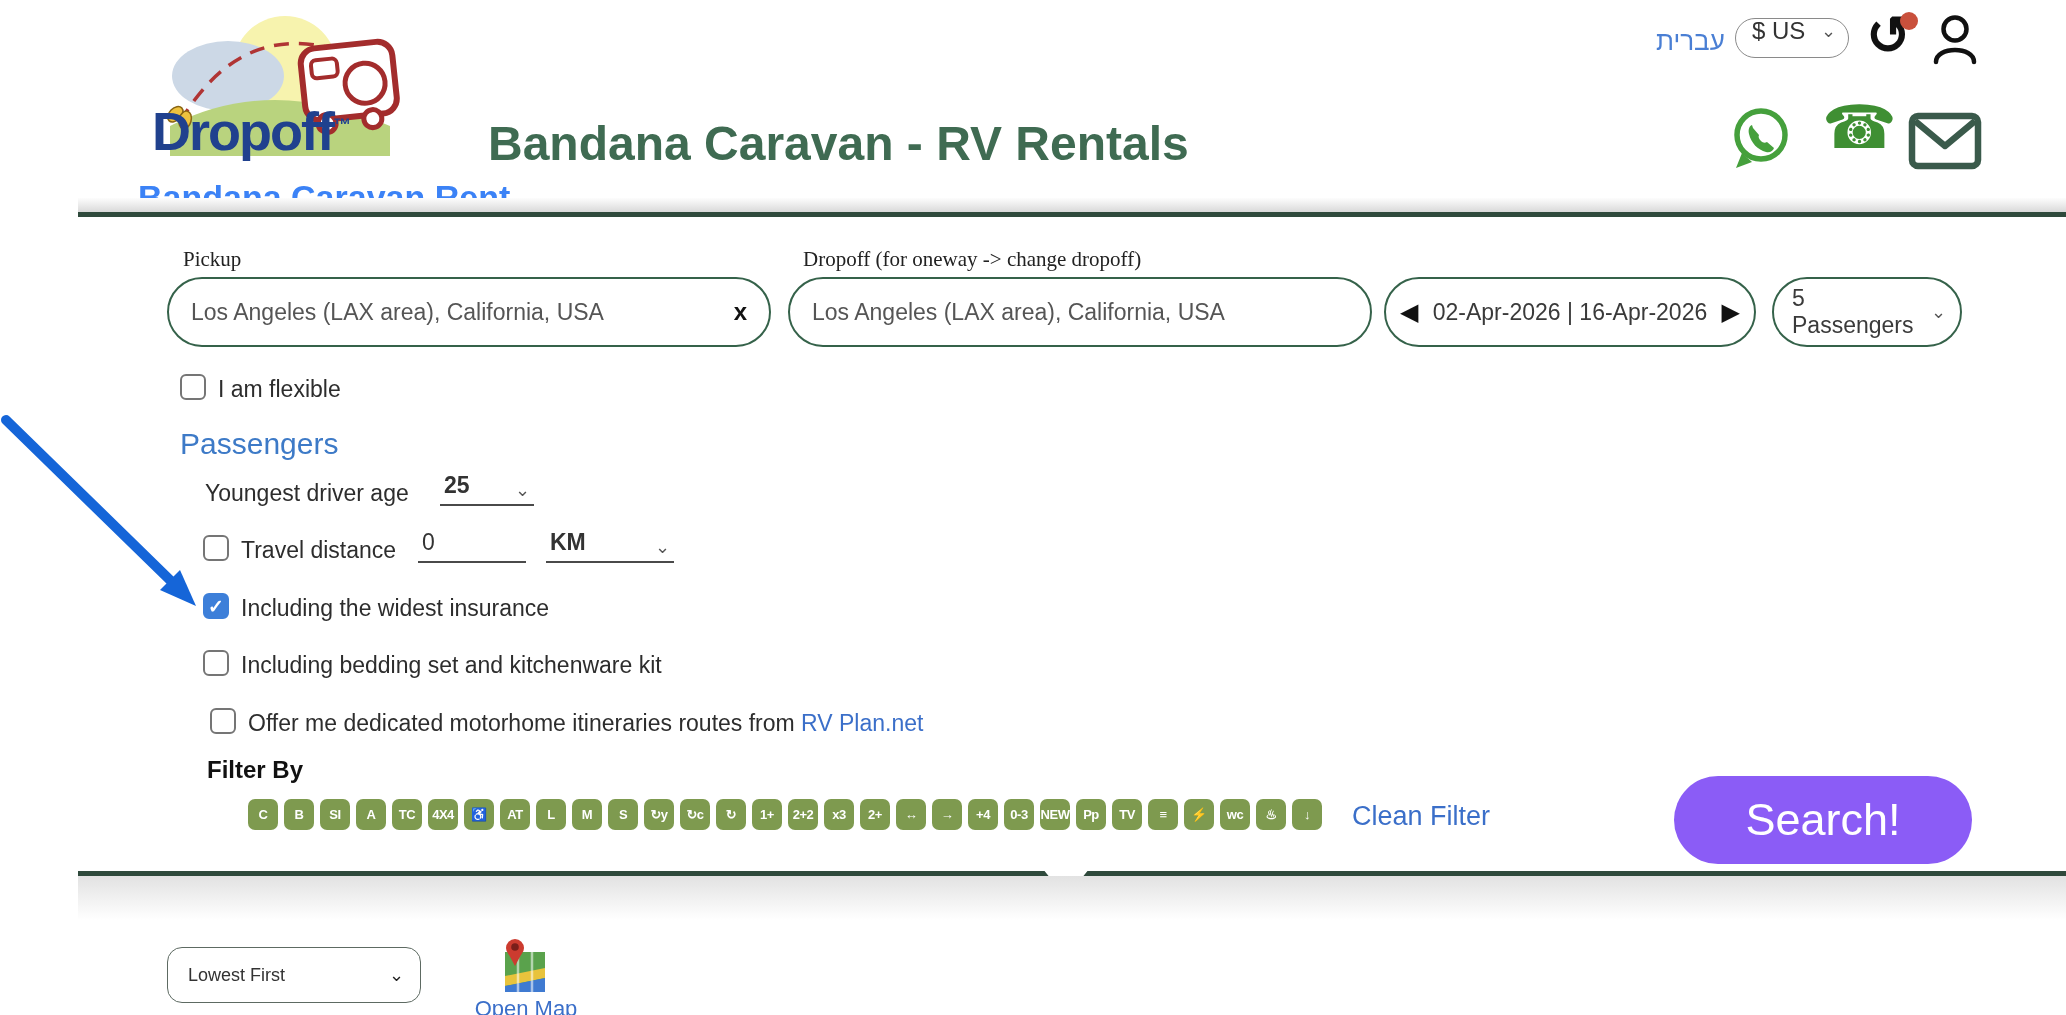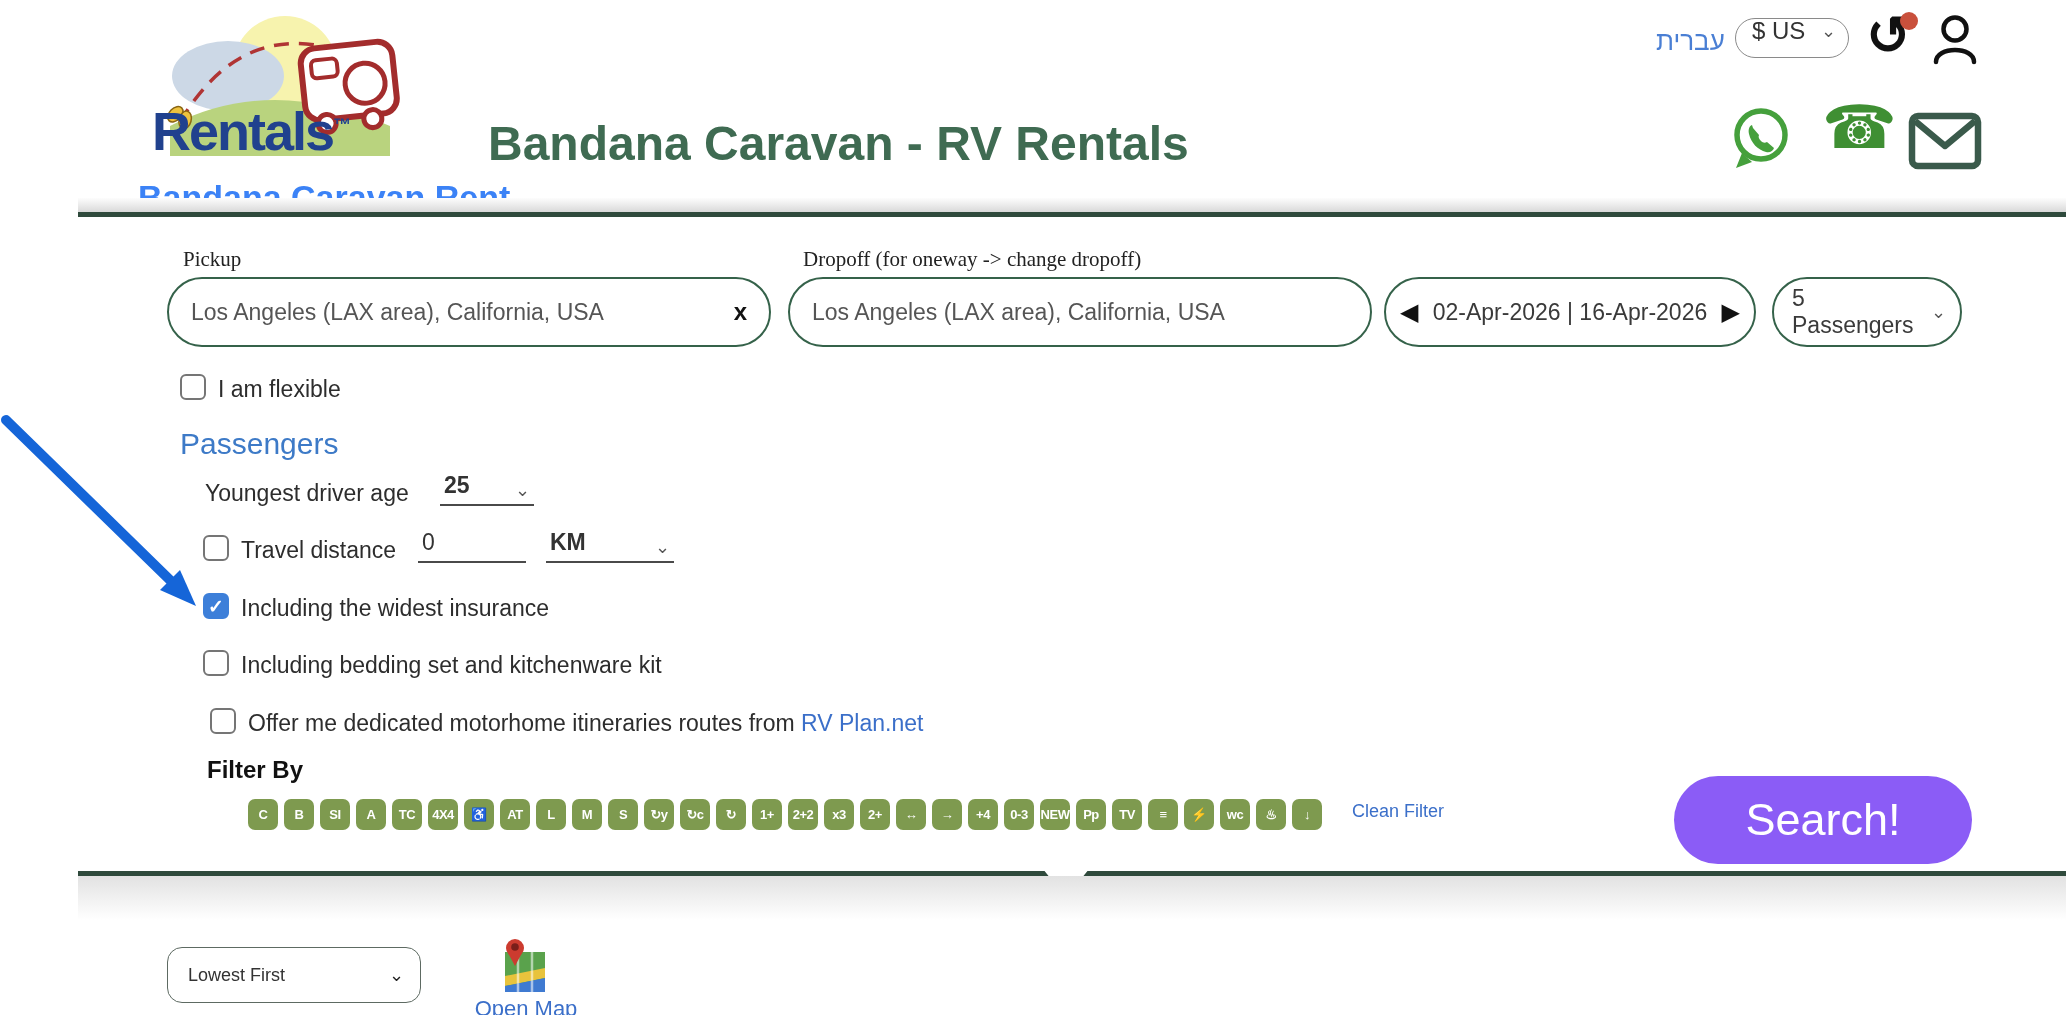--- a/index.html
+++ b/index.html
@@ -41,21 +41,21 @@
         <circle cx="62" cy="52" r="20" fill="#ffffff" stroke="#a32c2c" stroke-width="5"></circle>
         <rect x="10" y="24" width="26" height="18" rx="5" fill="none" stroke="#a32c2c" stroke-width="4"></rect>
         <circle cx="20" cy="88" r="9" fill="#fff" stroke="#a32c2c" stroke-width="5"></circle>
         <circle cx="66" cy="88" r="9" fill="#fff" stroke="#a32c2c" stroke-width="5"></circle>
       </g>
       <g transform="translate(18,104) rotate(-15)">
         <ellipse cx="6" cy="6" rx="9" ry="6" fill="#eec23e" stroke="#8a6512" stroke-width="1.5" transform="rotate(-30 6 6)"></ellipse>
         <ellipse cx="14" cy="14" rx="9" ry="6" fill="#eec23e" stroke="#8a6512" stroke-width="1.5" transform="rotate(-60 14 14)"></ellipse>
       </g>
     </svg>
-    <div class="abs" style="left:14px;top:96px;font-size:54px;font-weight:bold;color:#20418e;letter-spacing:-2px;"><span>Rentals</span><sup style="font-size:18px;">™</sup></div>
+    <div class="abs" style="left:14px;top:96px;font-size:54px;font-weight:bold;color:#20418e;letter-spacing:-2px;"><span>Dropoff</span><sup style="font-size:18px;">™</sup></div>
     <div class="abs" style="left:0px;top:174px;width:262px;text-align:center;font-size:34px;font-weight:bold;color:#3b82f6;white-space:nowrap;">Bandana Caravan Rent</div>
   </div>
 
   <div class="abs" style="left:488px;top:116px;font-size:48px;font-weight:bold;color:#3f6b52;white-space:nowrap;">Bandana Caravan - RV Rentals</div>
 
   <div class="abs link" style="left:1656px;top:26px;font-size:26px;color:#4a7fd4;">עברית</div>
 
   <div class="abs" style="left:1735px;top:18px;width:114px;height:40px;box-sizing:border-box;border:1.5px solid #8a8a8a;border-radius:20px;display:flex;align-items:center;justify-content:space-between;padding:0 12px 14px 16px;cursor:pointer;">
     <span style="font-size:24px;color:#333;">$ US</span>
     <span class="chev">⌄</span>
@@ -171,21 +171,21 @@
       <span class="ficon">0-3</span>
       <span class="ficon">NEW</span>
       <span class="ficon">Pp</span>
       <span class="ficon">TV</span>
       <span class="ficon">≡</span>
       <span class="ficon">⚡</span>
       <span class="ficon">wc</span>
       <span class="ficon">♨</span>
       <span class="ficon">↓</span>
     </div>
-  <div class="abs link" style="left:1352px;top:801px;font-size:18px;">Clean Filter</div>
+  <div class="abs link" style="left:1352px;top:801px;font-size:27px;">Clean Filter</div>
 
   <div class="abs" style="left:1674px;top:776px;width:298px;height:88px;border-radius:44px;background:#8b5cf6;display:flex;align-items:center;justify-content:center;color:#fff;font-size:45px;cursor:pointer;">Search!</div>
 
   <div class="gline" style="left:78px;top:871px;"></div>
   <svg class="abs" style="left:1042px;top:871px;" width="48" height="34" viewBox="0 0 48 34">
     <path d="M0 0 L24 30 L48 0" fill="#ffffff" stroke="#2f4a3c" stroke-width="4"></path>
   </svg>
   <div class="band" style="left:78px;top:876px;height:44px;background:linear-gradient(#e2e2e2,#ffffff);"></div>
 
   <div class="abs" style="left:167px;top:947px;width:254px;height:56px;box-sizing:border-box;border:1.5px solid #5d6a62;border-radius:15px;display:flex;align-items:center;justify-content:space-between;padding:0 16px 0 20px;cursor:pointer;background:#fff;">

